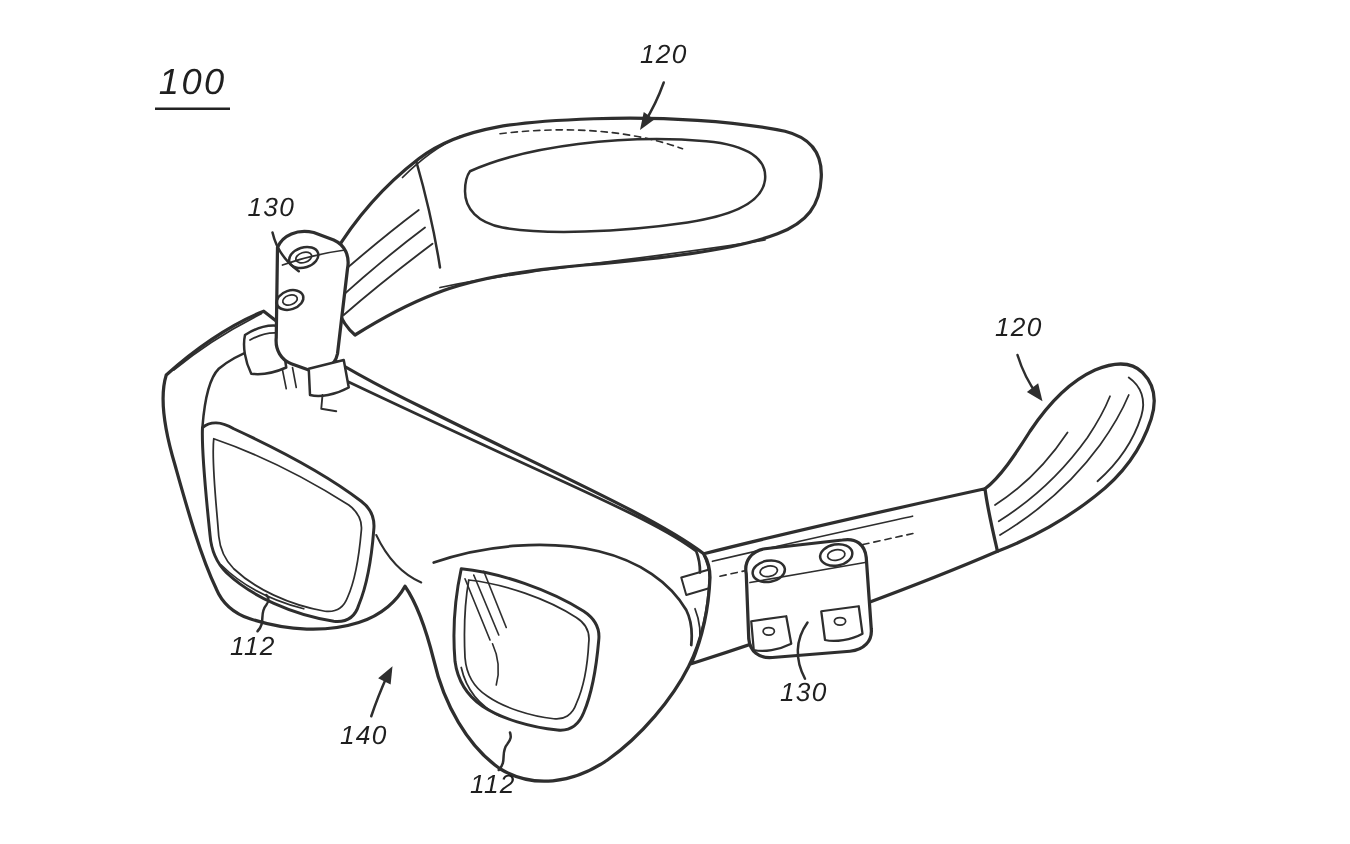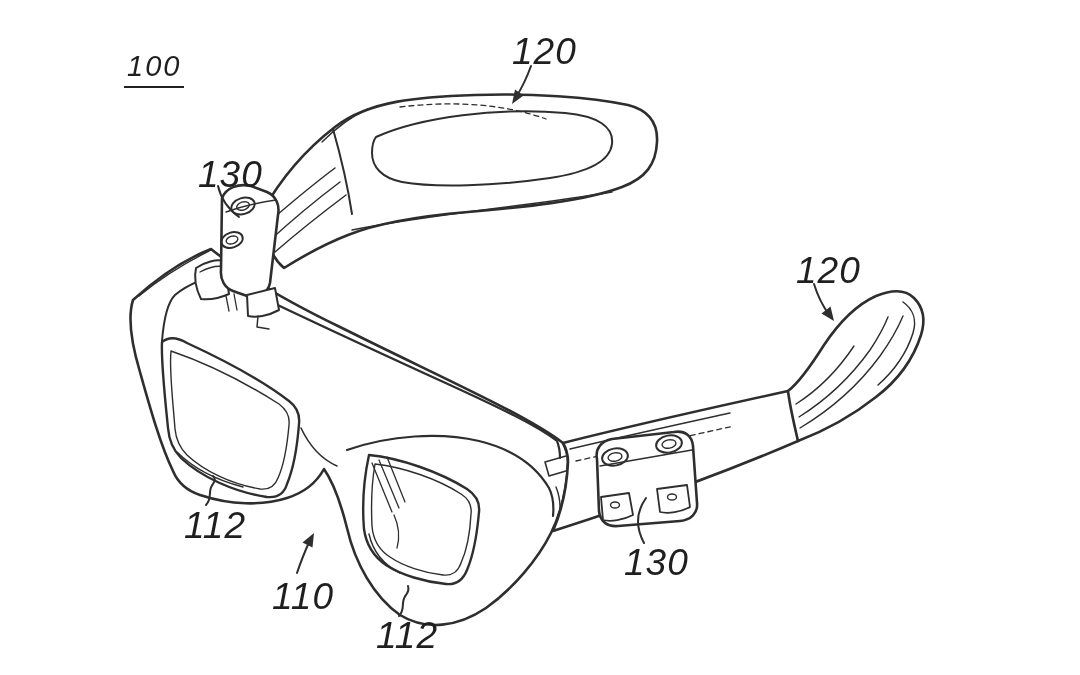--- a/index.html
+++ b/index.html
@@ -15,21 +15,21 @@
     background: #ffffff;
     overflow: hidden;
   }
   .drawing-svg {
     position: absolute;
     inset: 0;
   }
   .ref-label {
     position: absolute;
     font-style: italic;
-    font-size: 37px;
+    font-size: 21px;
     line-height: 1;
     color: #1f1f1f;
     letter-spacing: 1px;
     white-space: nowrap;
     user-select: none;
   }
   .ref-label.assembly {
     font-size: 29px;
     letter-spacing: 2px;
     border-bottom: 2.5px solid #222222;
@@ -222,18 +222,18 @@
   <div class="ref-label assembly" style="left:124px; top:52px;">100</div>
 
   <div class="ref-label" style="left:512px; top:33px;">120</div>
 
   <div class="ref-label" style="left:198px; top:156px;">130</div>
 
   <div class="ref-label" style="left:796px; top:252px;">120</div>
 
   <div class="ref-label" style="left:184px; top:507px;">112</div>
 
-  <div class="ref-label" style="left:272px; top:578px;">110</div>
+  <div class="ref-label" style="left:272px; top:578px;">140</div>
 
   <div class="ref-label" style="left:376px; top:617px;">112</div>
 
   <div class="ref-label" style="left:624px; top:544px;">130</div>
 </div>
 
 </body></html>

